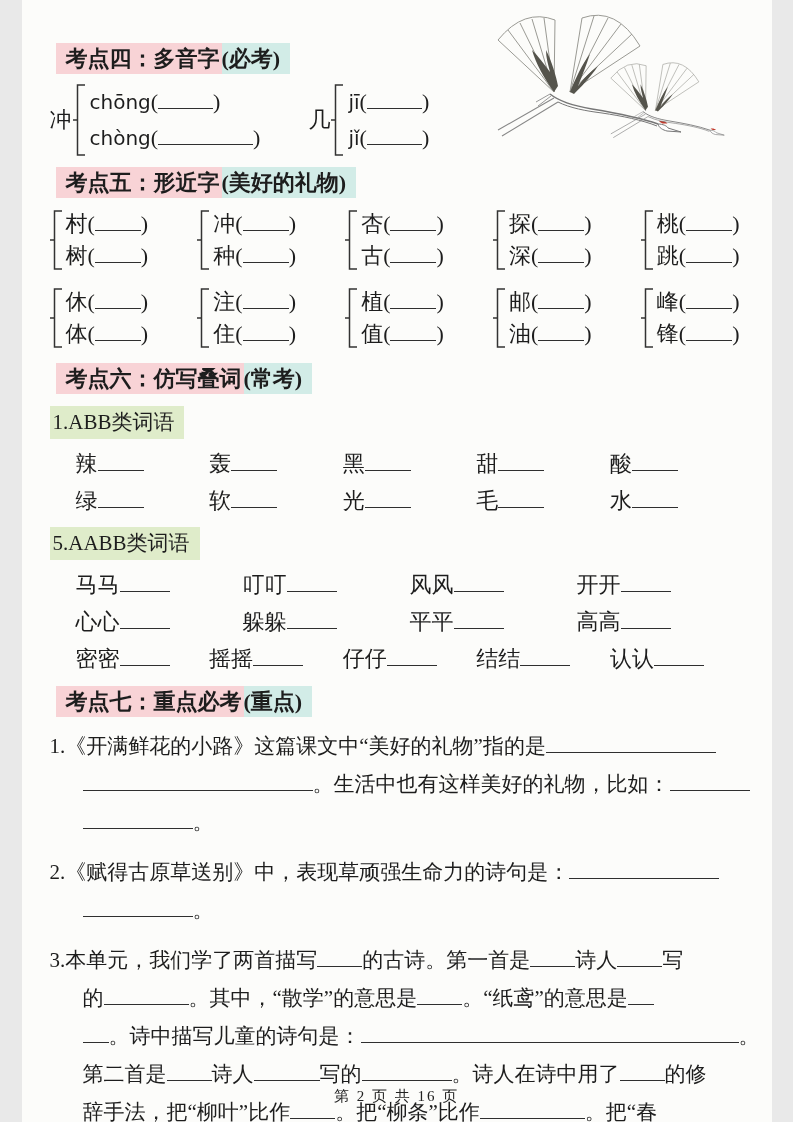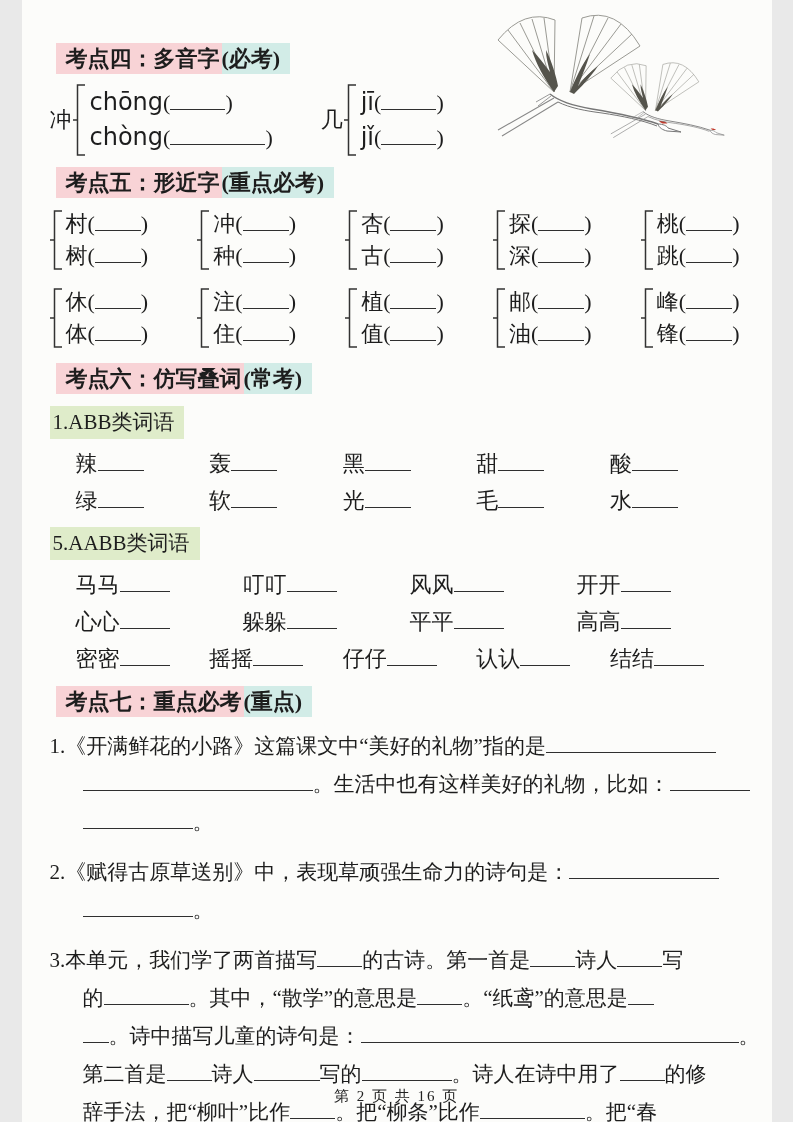--- a/index.html
+++ b/index.html
@@ -19,21 +19,21 @@
   .hd{margin:12px 0 10px 6px;font-size:22px;font-weight:bold;line-height:30px;}
   .hd:first-child{margin-top:0;}
   .hl-pink{background:var(--pink,#f8d3d6);padding:3px 2px 3px 10px;}
   .hl-cyan{background:var(--cyan,#d2ece7);padding:3px 10px 3px 0;}
   
   .duo-wrap{display:flex;gap:48px;align-items:center;margin:2px 0 6px 0;}
   .duo{display:flex;align-items:center;}
   .duochar{font-size:22px;margin-right:1px;}
   .duocol{display:flex;flex-direction:column;margin-left:4px;}
   .duoitem{font-size:22px;line-height:35px;white-space:nowrap;}
-  .py{font-family:"DejaVu Sans","Liberation Sans",sans-serif;font-size:24px;}
+  .py{font-family:"DejaVu Sans","Liberation Sans",sans-serif;font-size:20px;}
   
   .brk{display:block;flex:0 0 auto;}
   
   .xrow{display:flex;justify-content:space-between;padding-right:4px;margin:2px 0 14px 0;}
   .pair{display:flex;align-items:center;}
   .pcol{display:flex;flex-direction:column;margin-left:3px;}
   .pitem{font-size:22px;line-height:32px;white-space:nowrap;}
   
   .sub{display:inline-block;background:var(--green,#dfecca);font-size:21px;padding:2px 10px 3px 3px;margin:2px 0 8px 0;}
   .wgrid{padding-left:26px;margin-bottom:8px;}
@@ -107,21 +107,21 @@
        <svg class="brk" width="13" height="72" viewBox="0 0 13 72">
           <path d="M12 1 H4.5 V71 H12 M4.5 36.0 H0" fill="none" stroke="#333" stroke-width="1.5"></path>
         </svg>
        <span class="duocol">
          <span class="duoitem"><span class="py">jī</span>(<span class="blank" style="width:55px"></span>)</span>
           <span class="duoitem"><span class="py">jǐ</span>(<span class="blank" style="width:55px"></span>)</span>
        </span>
      </div>
     </div>
 
-  <div class="hd"><span class="hl-pink">考点五：形近字</span><span class="hl-cyan">(重点必考)</span></div>
+  <div class="hd"><span class="hl-pink">考点五：形近字</span><span class="hl-cyan">(美好的礼物)</span></div>
 
   <div>
       <div class="xrow">
        <div class="pair">
           <svg class="brk" width="13" height="60" viewBox="0 0 13 60">
             <path d="M12 1 H4.5 V59 H12 M4.5 30.0 H0" fill="none" stroke="#333" stroke-width="1.5"></path>
           </svg>
             <span class="pcol">
               <span class="pitem">村(<span class="blank" style="width:46px"></span>)</span>
             <span class="pitem">树(<span class="blank" style="width:46px"></span>)</span>
@@ -244,22 +244,22 @@
       <div class="wrow">
        <span class="wcell">心心<span class="blank" style="width:50px"></span></span>
         <span class="wcell">躲躲<span class="blank" style="width:50px"></span></span>
         <span class="wcell">平平<span class="blank" style="width:50px"></span></span>
         <span class="wcell">高高<span class="blank" style="width:50px"></span></span>
      </div>
       <div class="wrow">
        <span class="wcell">密密<span class="blank" style="width:50px"></span></span>
         <span class="wcell">摇摇<span class="blank" style="width:50px"></span></span>
         <span class="wcell">仔仔<span class="blank" style="width:50px"></span></span>
+        <span class="wcell">结结<span class="blank" style="width:50px"></span></span>
         <span class="wcell">认认<span class="blank" style="width:50px"></span></span>
-        <span class="wcell">结结<span class="blank" style="width:50px"></span></span>
      </div>
     </div>
 
   <div class="hd"><span class="hl-pink">考点七：重点必考</span><span class="hl-cyan">(重点)</span></div>
 
   <div>
       <div class="q">
        <div class="qline">
             <span>1.《开满鲜花的小路》这篇课文中“美好的礼物”指的是</span><span class="blank" style="width:170px"></span>
           </div>

